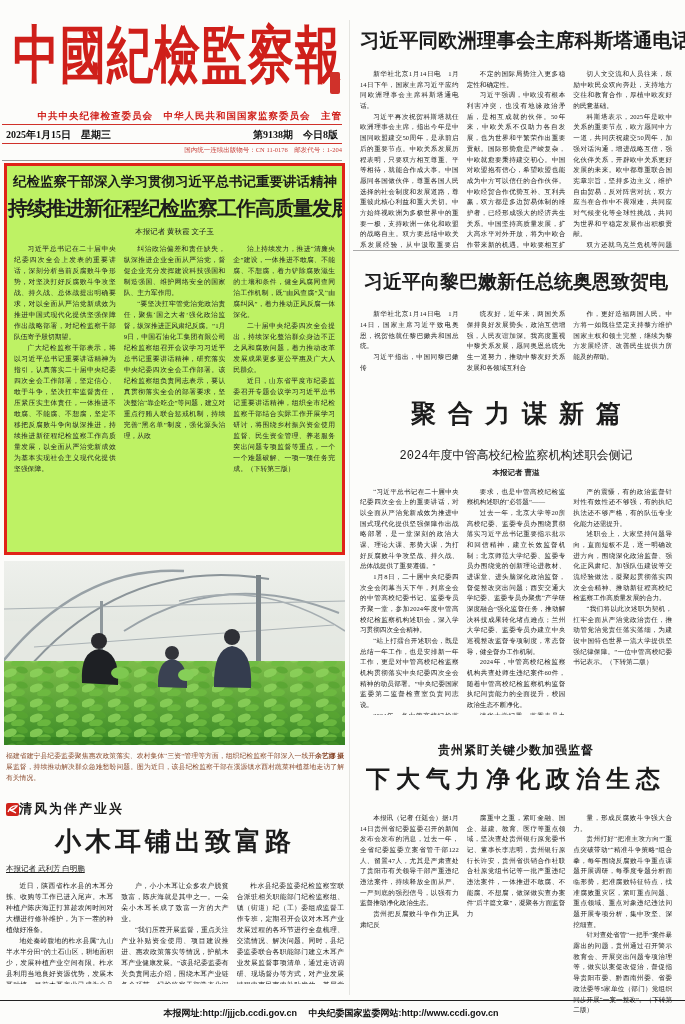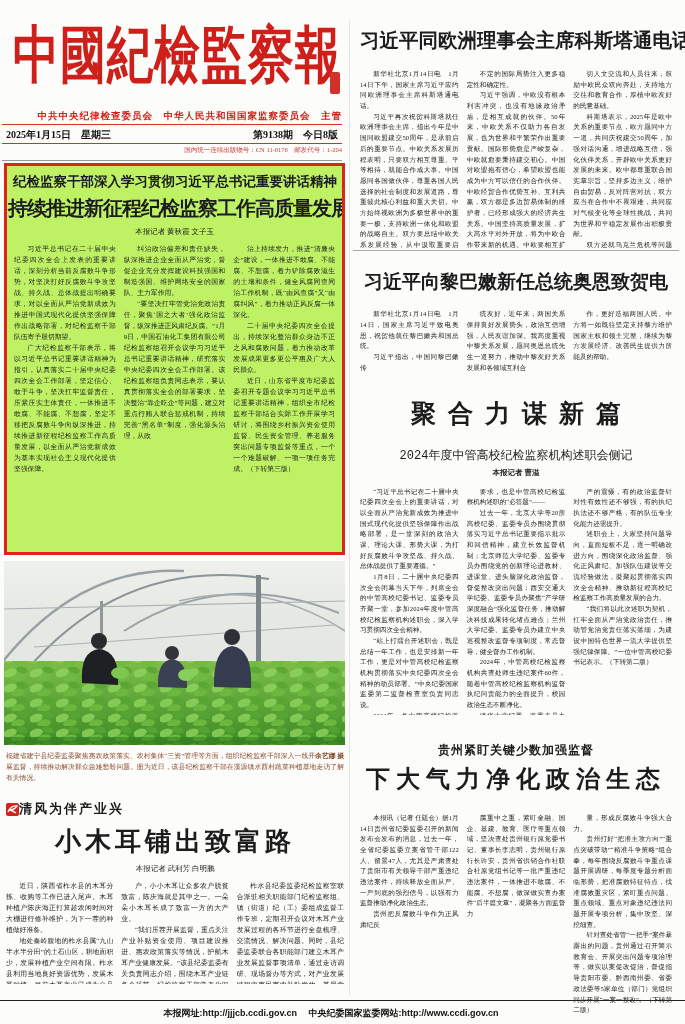--- a/index.html
+++ b/index.html
@@ -34,21 +34,21 @@
            color:#8a4a2c;text-align:justify;}
   .caption .credit{font-weight:bold;float:right;}
   
   .left-article{position:absolute;left:6px;top:800px;width:338px;height:190px;overflow:hidden;}
   .series-row{display:flex;align-items:center;}
   .series-logo{width:13px;height:13px;background:#d0241c;border-radius:2px;position:relative;flex:0 0 13px;}
   .series-logo svg{position:absolute;left:1px;top:1px;}
   .series-label{font-size:13px;font-weight:bold;letter-spacing:2px;}
   .la-headline{margin:6px 0 0;text-align:center;font-family:"DejaVu Serif",serif;font-weight:900;
                font-size:26px;letter-spacing:4px;white-space:nowrap;}
-  .la-byline{margin:5px 0 6px;text-align:center;font-size:7.5px;}
+  .la-byline{margin:5px 0 6px;font-size:7.5px;text-decoration:underline;}
   .left-article .cols{padding:0;height:104px;}
   
   .rightcol{position:absolute;left:353px;top:14px;width:326px;}
   .r-art{position:absolute;left:0;width:326px;}
   .r-headline{text-align:center;font-family:"DejaVu Serif",serif;font-weight:900;white-space:nowrap;}
   .a1{top:0;} .a1 .r-headline{font-size:19.5px;letter-spacing:0;margin-left:7px;}
   .a1 .cols{margin-top:10px;height:182px;}
   .divider{position:absolute;left:0;width:326px;border-top:1px solid #aaa;}
   .a2{top:242px;} .a2 .r-headline{font-size:19px;}
   .a2 .cols{margin-top:8px;height:78px;}

